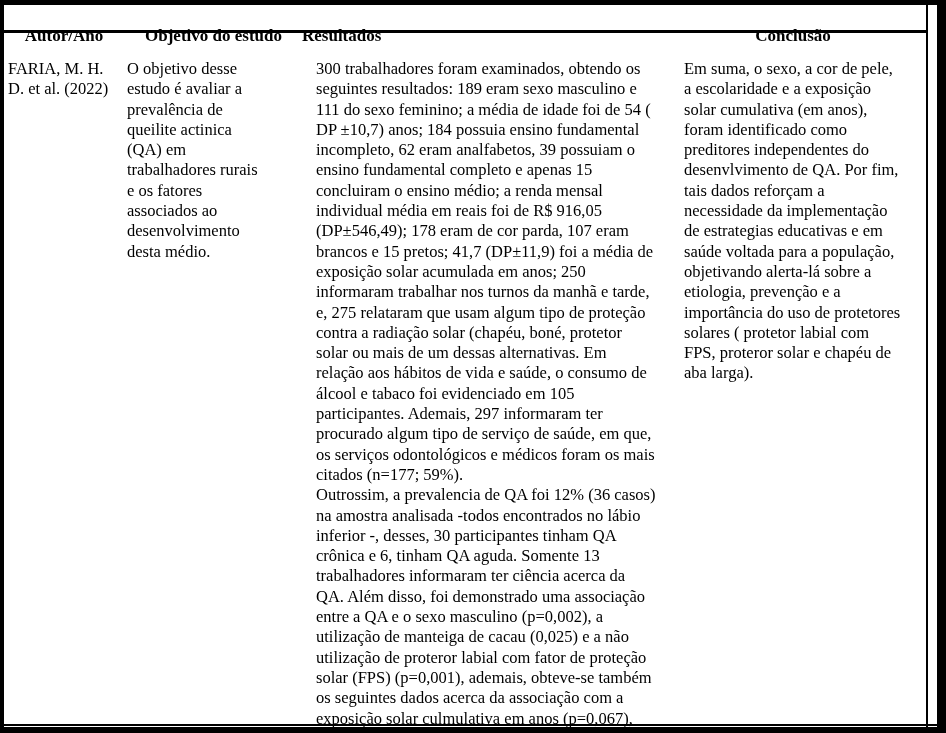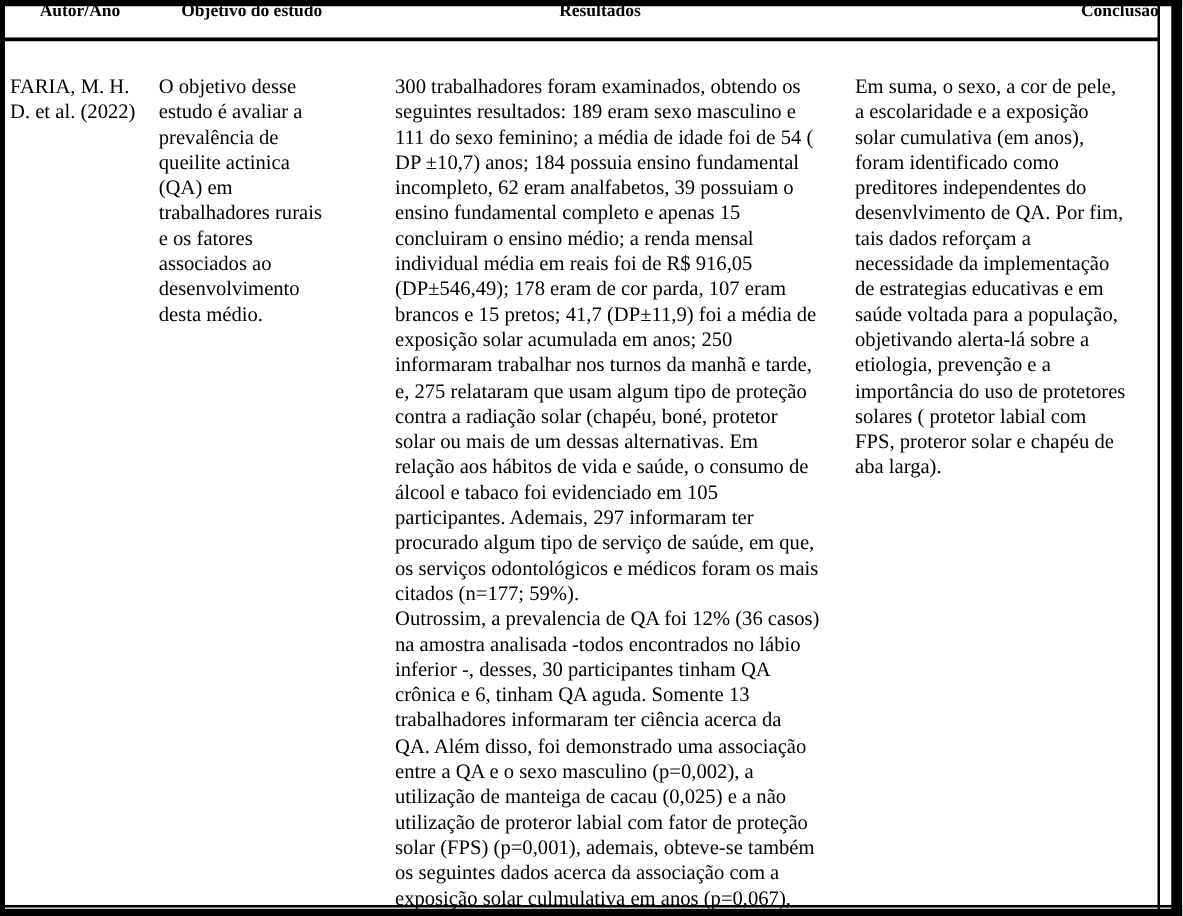--- a/index.html
+++ b/index.html
@@ -18,30 +18,30 @@
   .frame-right  { position: absolute; top: 0; right: 0; width: 9px; height: 100%; background: #000; }
   .frame-bottom { position: absolute; bottom: 0; left: 0; width: 100%; height: 6px; background: #000; }
   
   .rule-inner-right  { position: absolute; top: 0; right: 18px; width: 2px; height: 100%; background: #000; }
   .rule-inner-bottom { position: absolute; bottom: 7px; left: 0; width: 100%; height: 2px; background: #000; }
   
   .rule-header { position: absolute; top: 30px; left: 4px; width: 923px; height: 3px; background: #000; }
 
   .th {
     position: absolute;
-    top: 0;
+    top: 26px;
     font-weight: bold;
-    font-size: 14px;
+    font-size: 17px;
     line-height: 20px;
     white-space: pre;
   }
   .th-autor      { left: 8px;   width: 112px; text-align: center; }
   .th-objetivo   { left: 127px; margin-left: 18px; }
-  .th-resultados { left: 302px; width: 356px; text-align: center; }
-  .th-conclusao  { left: 659px; width: 268px; text-align: right; }
+  .th-resultados { left: 302px; width: 356px; }
+  .th-conclusao  { left: 659px; width: 268px; text-align: center; }
 
   .cell {
     position: absolute;
     top: 32px;
     font-size: 16.5px;
     line-height: 20.3px;
     white-space: pre;
     margin-top: 27px;
   }
   .cell-autor      { left: 8px; }

